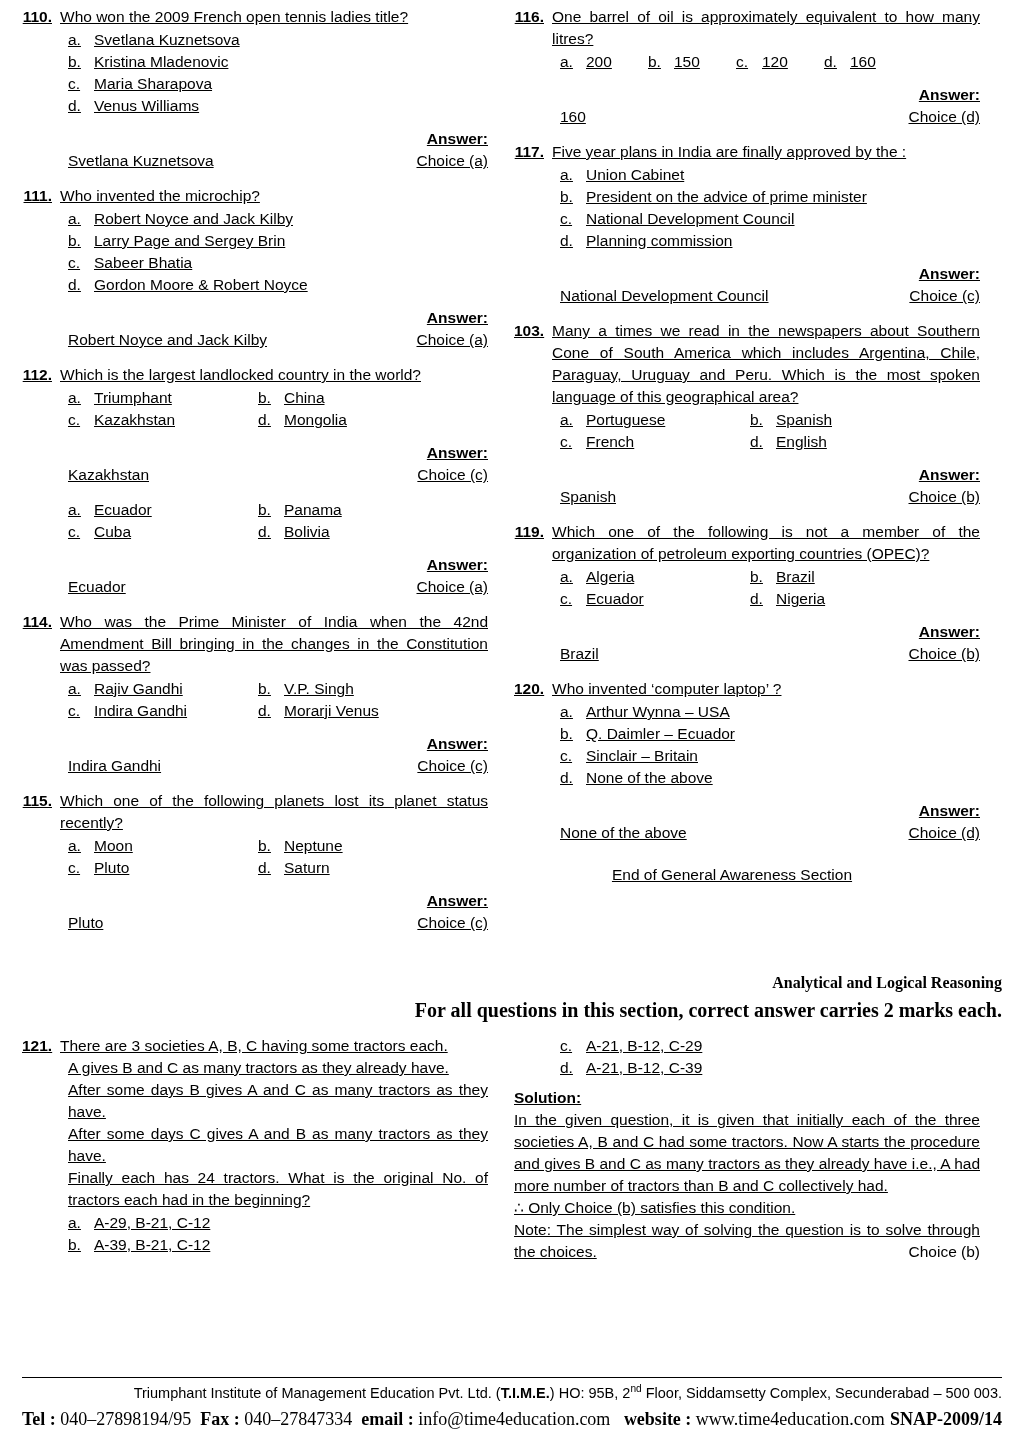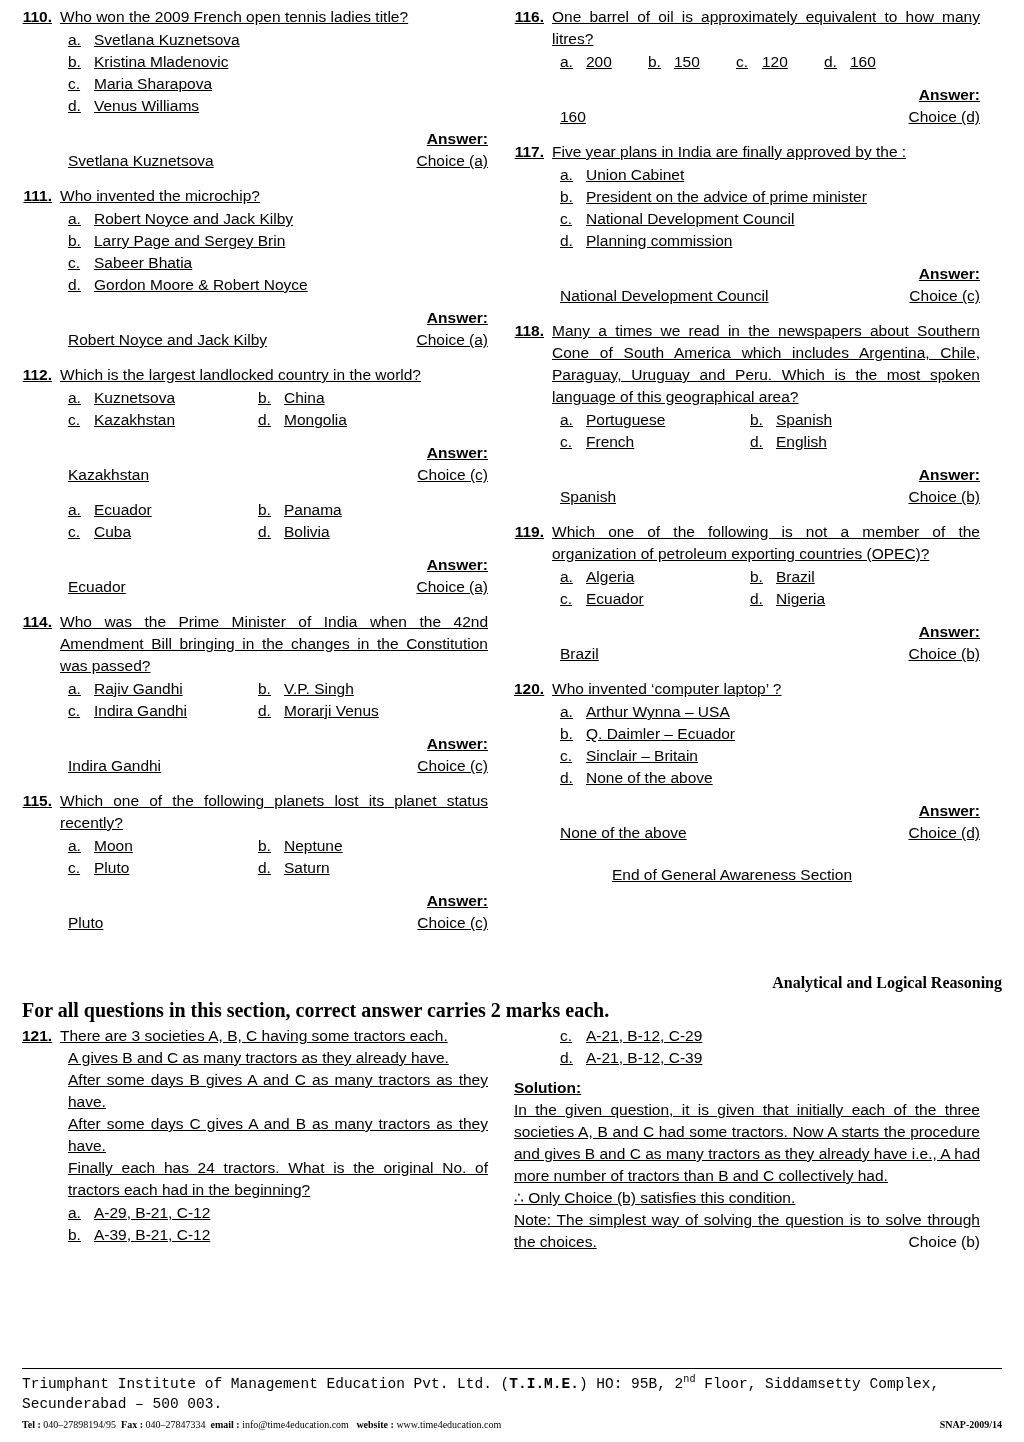--- a/index.html
+++ b/index.html
@@ -116,25 +116,26 @@
   }
   .section-title {
     text-align: right;
     font-family: "Liberation Serif", serif;
     font-weight: bold;
     font-size: 16px;
     margin-top: 24px;
     line-height: 1.5;
   }
   .section-sub {
-    text-align: left;
+    text-align: right;
     font-family: "Liberation Serif", serif;
     font-weight: bold;
     font-size: 20px;
     line-height: 1.5;
+    margin-bottom: 10px;
   }
   .plain-line {
     font-size: 15.5px;
     line-height: 1.42;
     text-align: justify;
     padding-left: 46px;
   }
   .sol-label {
     font-weight: bold;
     font-size: 15.5px;
@@ -151,28 +152,28 @@
     left: 22px;
     right: 22px;
     bottom: 10px;
   }
   .footer hr {
     border: none;
     border-top: 1.6px solid #000;
     margin: 0 0 4px 0;
   }
   .footer-line1 {
-    font-family: Liberation Mono, monospace;
+    font-family: Liberation Sans, sans-serif;
     font-size: 14.5px;
-    text-align: left;
+    text-align: right;
     line-height: 1.45;
   }
   .footer-line2 {
     font-family: "Liberation Serif", serif;
-    font-size: 10px;
+    font-size: 18px;
     display: flex;
     flex-direction: row;
     justify-content: space-between;
     line-height: 1.45;
     margin-top: 2px;
   }
   .b { font-weight: bold; }
   sup { font-size: 70%; vertical-align: super; }
   .nowrap { white-space: nowrap; }
 </style>
@@ -267,21 +268,21 @@
 
       <div class="q">
         <div class="qhead">
           <div class="qnum">112.</div>
           <div class="qtext">Which is the largest landlocked country in the world?</div>
         </div>
         <div class="opts two-col">
           <div class="opt-line">
             <div class="opt">
                 <span class="opt-label">a.</span>
-                <span class="opt-text">Kuznetsova</span>
+                <span class="opt-text">Triumphant</span>
               </div>
             <div class="opt">
                 <span class="opt-label">b.</span>
                 <span class="opt-text">China</span>
               </div>
           </div>
           <div class="opt-line">
             <div class="opt">
                 <span class="opt-label">c.</span>
                 <span class="opt-text">Kazakhstan</span>
@@ -478,21 +479,21 @@
           <div class="ans-label">Answer:</div>
           <div class="ans-row">
             <span class="ans-text">National Development Council</span>
             <span class="choice">Choice (c)</span>
           </div>
         </div>
       </div>
 
       <div class="q">
         <div class="qhead">
-          <div class="qnum">118.</div>
+          <div class="qnum">103.</div>
           <div class="qtext">Many a times we read in the newspapers about Southern Cone of South America which includes Argentina, Chile, Paraguay, Uruguay and Peru. Which is the most spoken language of this geographical area?</div>
         </div>
         <div class="opts two-col">
           <div class="opt-line">
             <div class="opt">
                 <span class="opt-label">a.</span>
                 <span class="opt-text">Portuguese</span>
               </div>
             <div class="opt">
                 <span class="opt-label">b.</span>

